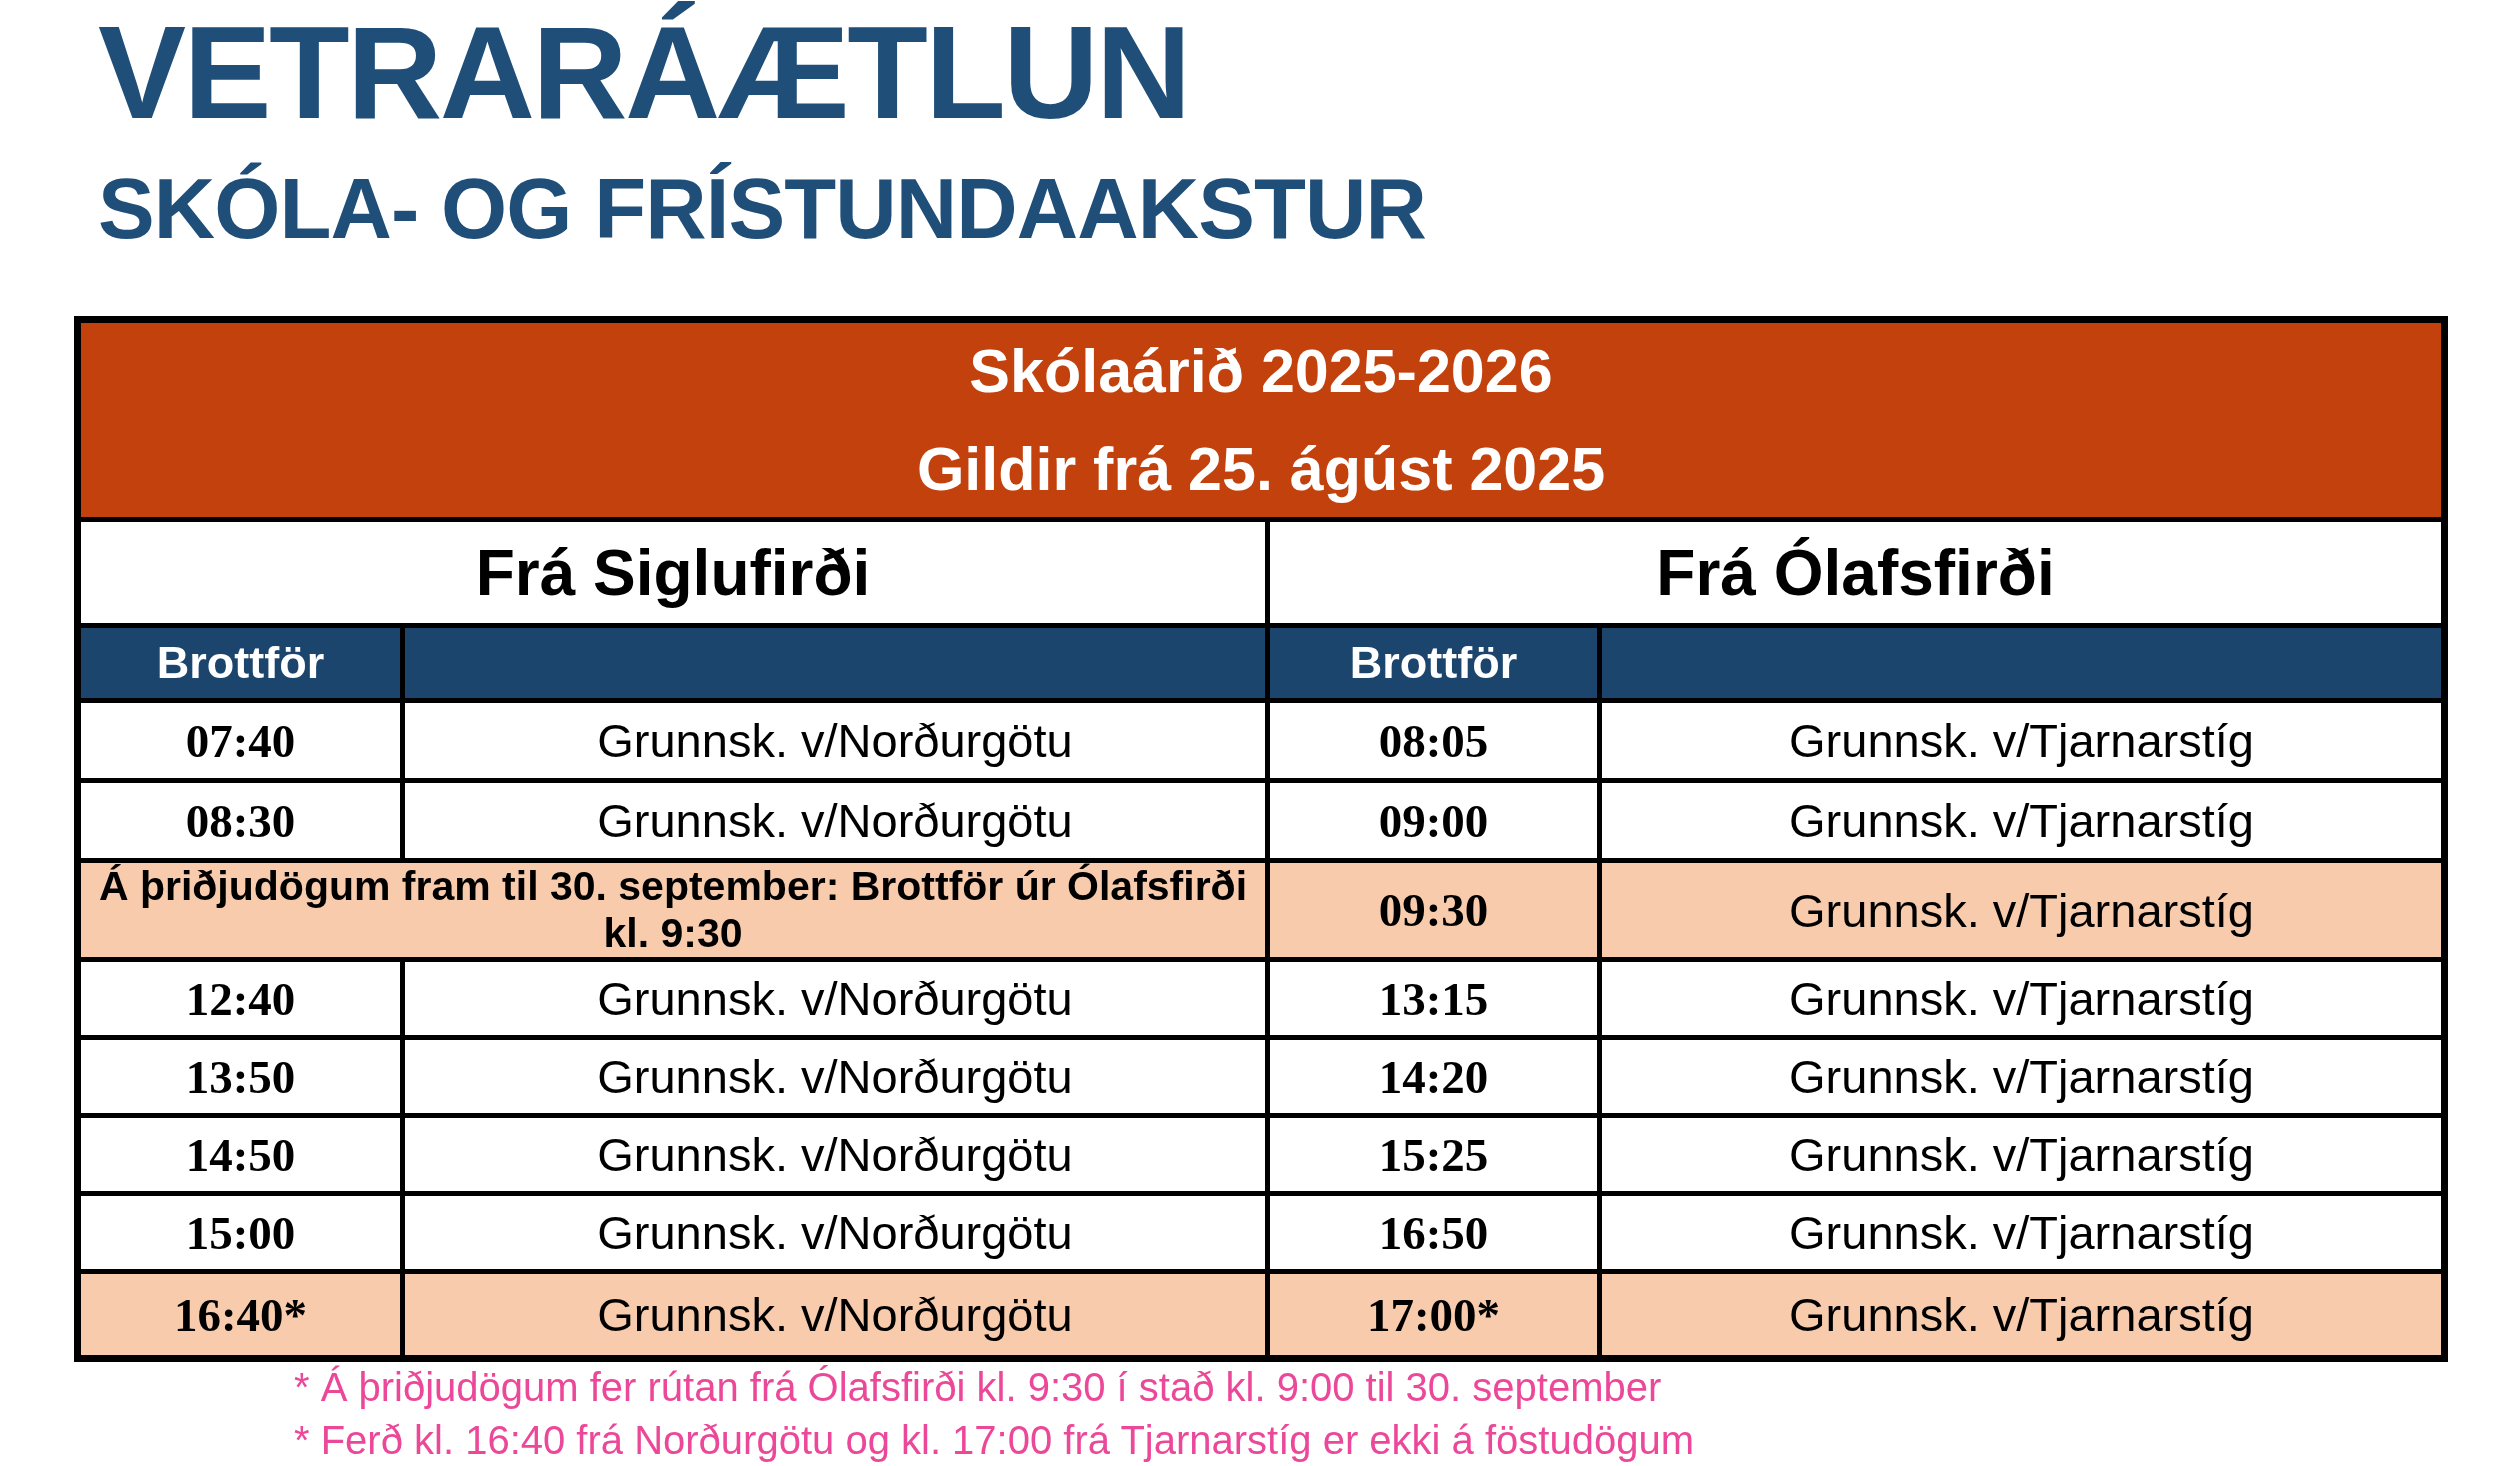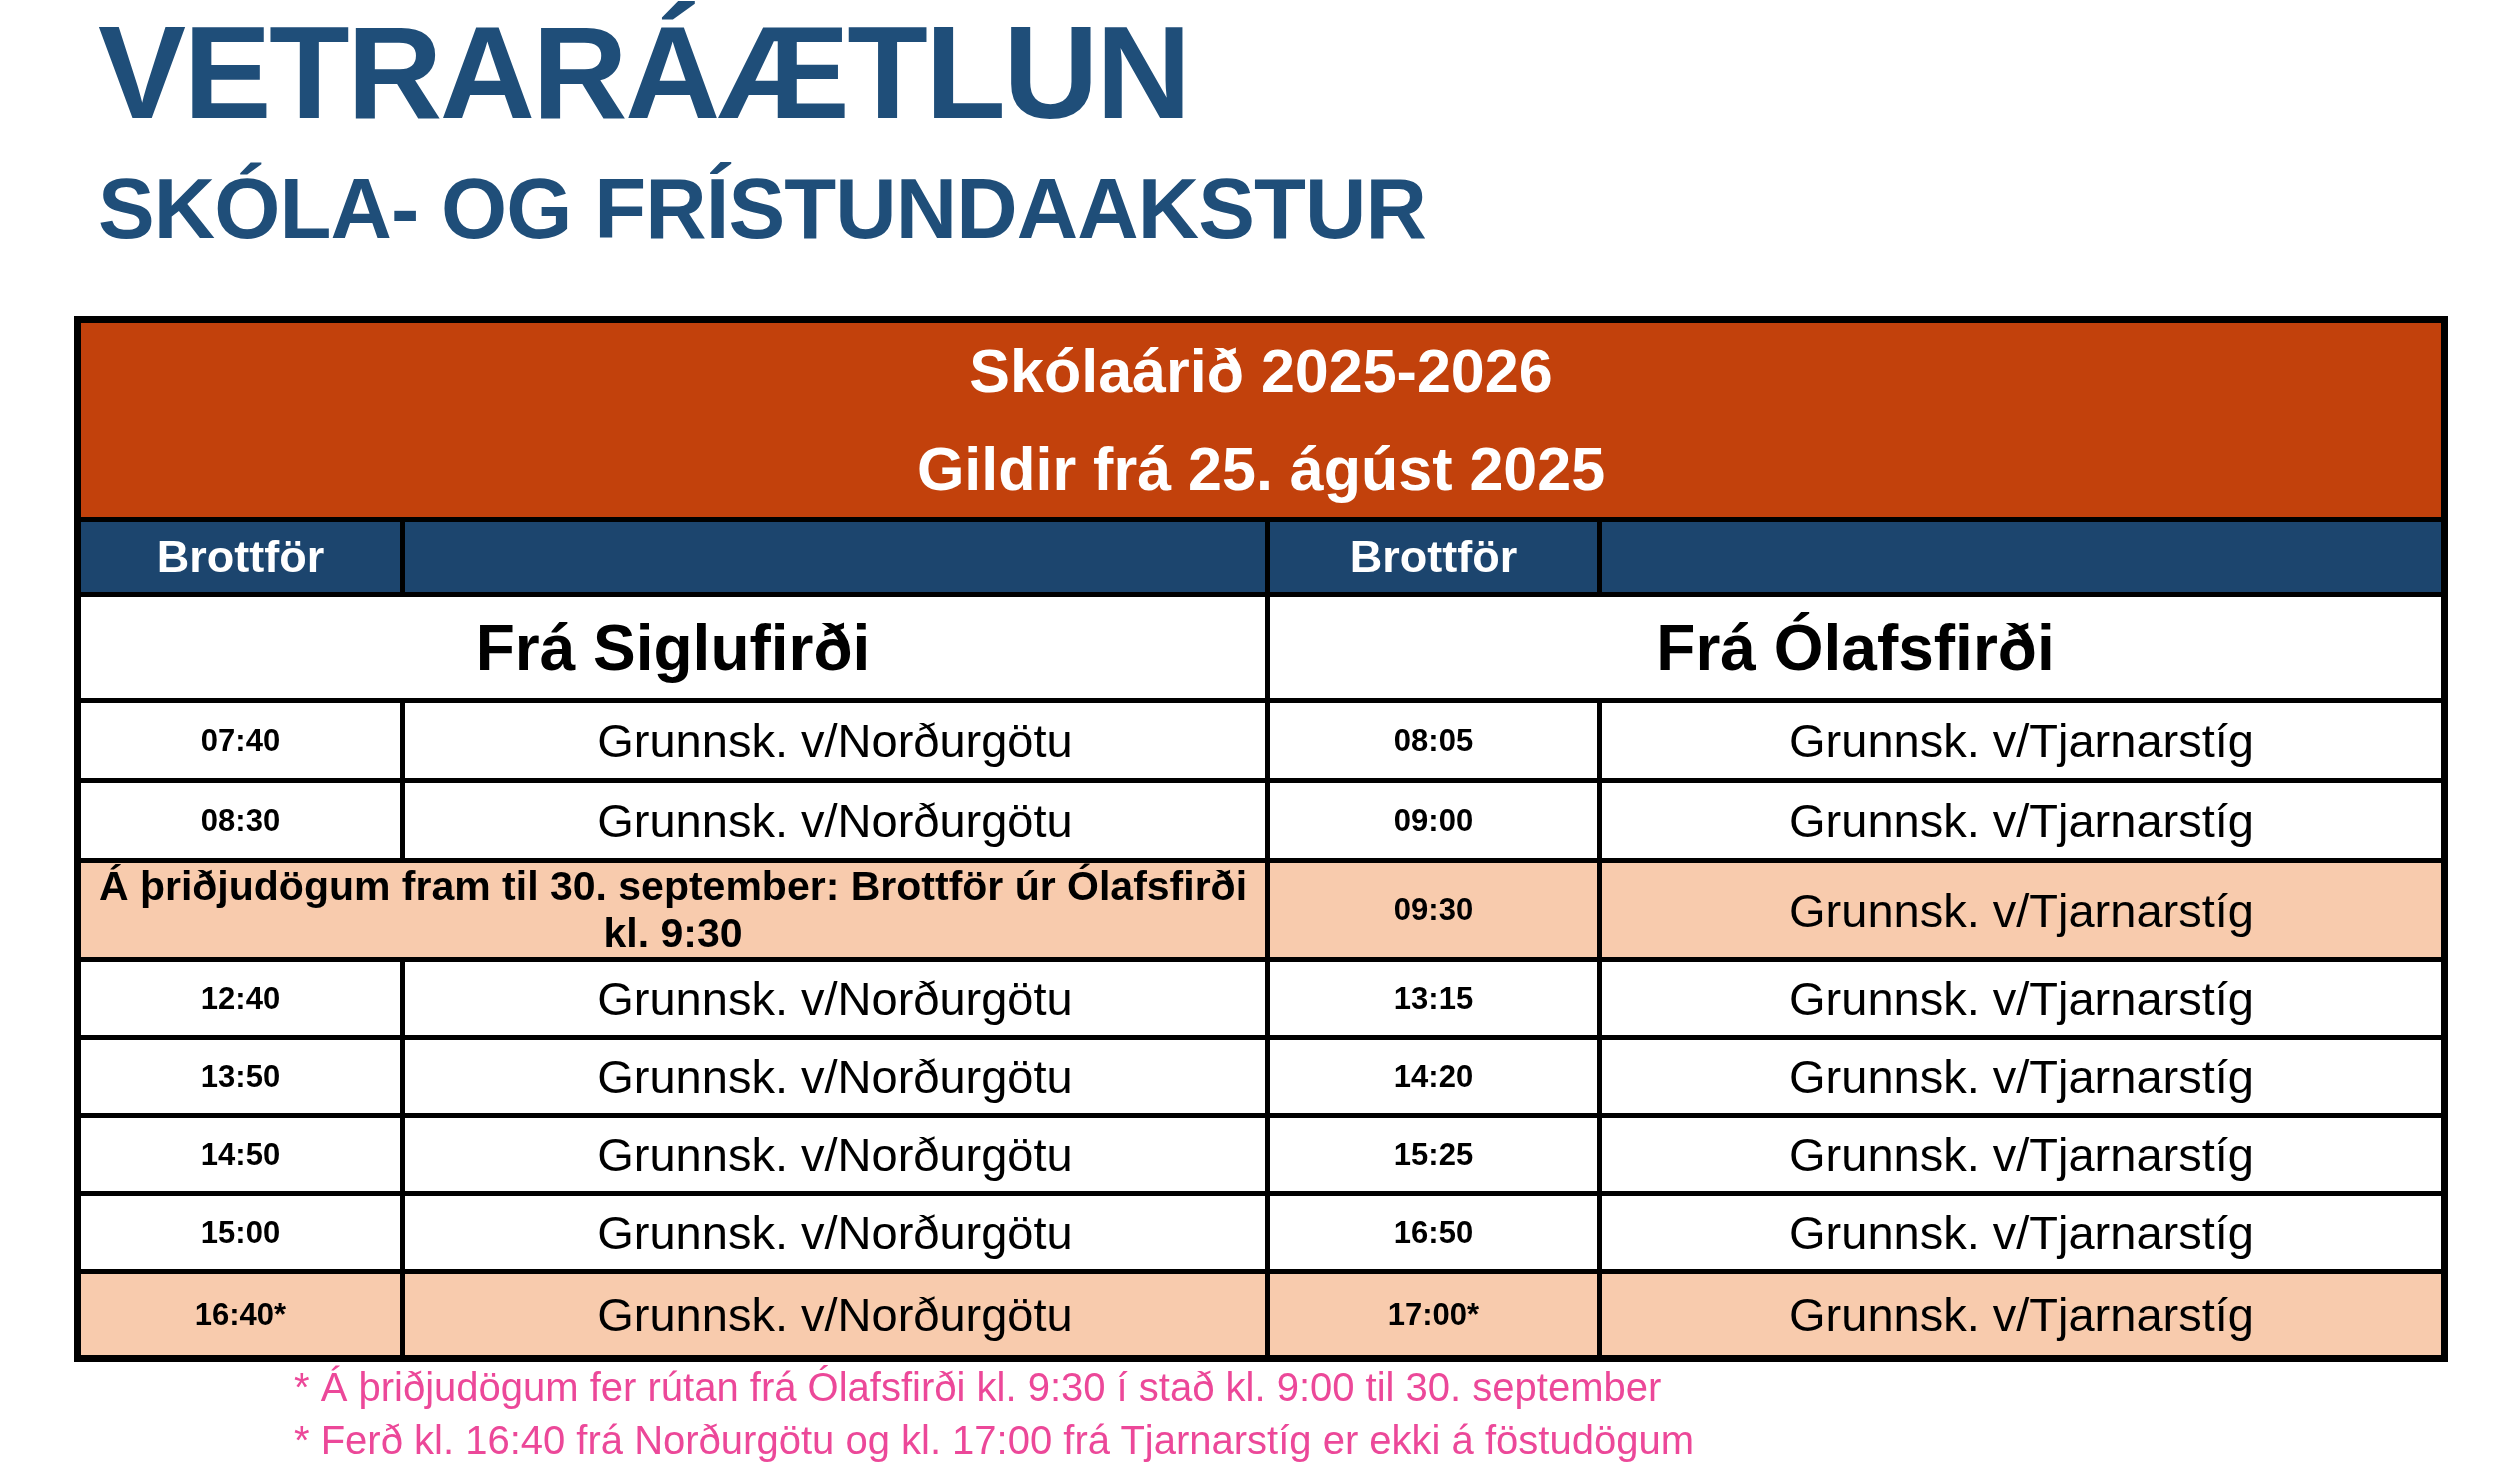--- a/index.html
+++ b/index.html
@@ -17,21 +17,21 @@
   table.schedule{border:7px solid #000;}
 
   .banner-cell{background:#c2410c;height:194px;}
   .banner-line{color:#fff;font-weight:bold;font-size:61px;line-height:1.0;}
   .banner-line + .banner-line{margin-top:37px;}
 
   .group-cell{background:#fff;height:101px;font-weight:bold;font-size:64px;}
 
   .blue-cell{background:#1C456E;height:70px;color:#fff;font-weight:bold;font-size:45px;}
 
-  .time-cell{font-weight:bold;font-size:31px;background:#fff;}
+  .time-cell{font-weight:bold;font-size:47px;background:#fff;font-family:Liberation Serif, serif;}
   .stop-cell{font-weight:normal;font-size:47px;background:#fff;}
   tr.row-normal td{height:75px;}
   tr.row-mid td{height:73px;}
   tr.row-special td{height:77px;background:#F8CBAD;}
   tr.row-highlight td{height:81px;background:#F8CBAD;}
   .note-cell{font-weight:bold;font-size:41px;background:#F8CBAD;padding:0 5.2px;}
 
   
   .footnotes{position:absolute;left:294px;top:1361px;font-size:40px;line-height:1.32;color:#ec4899;}
   .footnote{white-space:nowrap;}
@@ -54,28 +54,28 @@
         <col style="width:845px">
     </colgroup>
     <tbody>
       <tr>
         <td class="banner-cell" colspan="4">
           <div class="banner-line">Skólaárið 2025-2026</div>
           <div class="banner-line">Gildir frá 25. ágúst 2025</div>
         </td>
       </tr>
       <tr>
+        <td class="group-cell" colspan="2">Frá Siglufirði</td>
+        <td class="group-cell" colspan="2">Frá Ólafsfirði</td>
+      </tr>
+      <tr>
         <td class="blue-cell">Brottför</td>
         <td class="blue-cell"></td>
         <td class="blue-cell">Brottför</td>
         <td class="blue-cell"></td>
-      </tr>
-      <tr>
-        <td class="group-cell" colspan="2">Frá Siglufirði</td>
-        <td class="group-cell" colspan="2">Frá Ólafsfirði</td>
       </tr>
 
       <tr class="row-normal">
         <td class="time-cell">07:40</td>
         <td class="stop-cell">Grunnsk. v/Norðurgötu</td>
         <td class="time-cell">08:05</td>
         <td class="stop-cell">Grunnsk. v/Tjarnarstíg</td>
       </tr>
       <tr class="row-normal">
         <td class="time-cell">08:30</td>

